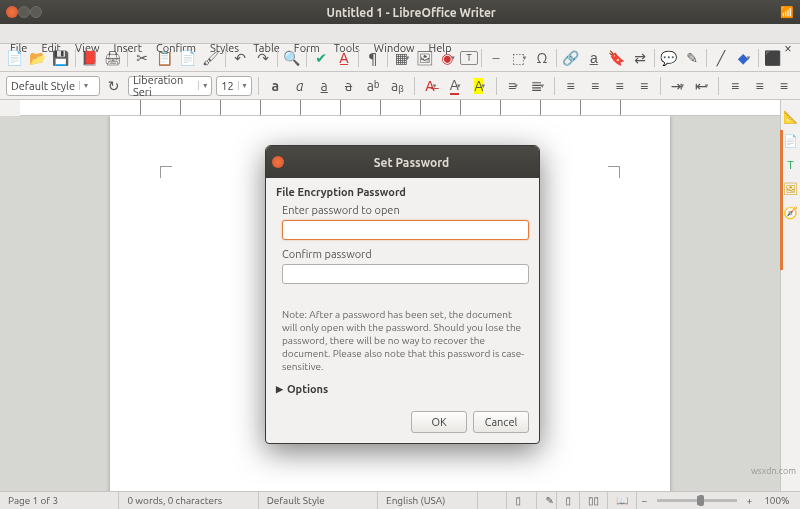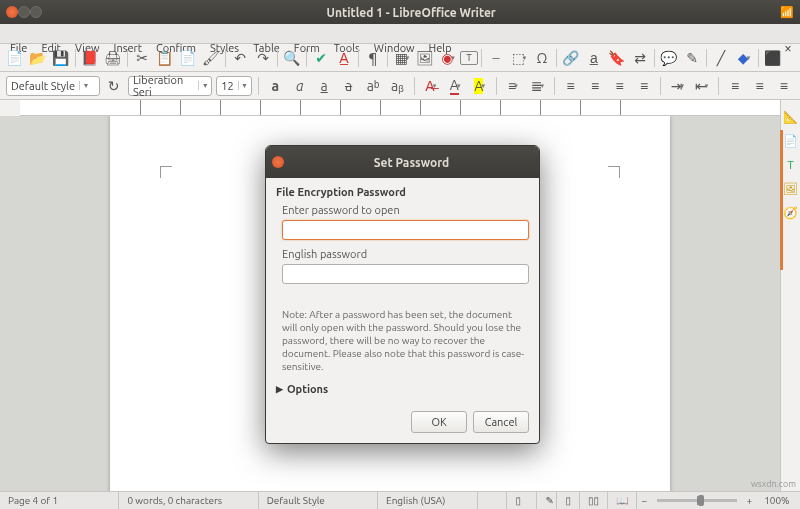--- a/index.html
+++ b/index.html
@@ -53,21 +53,21 @@
 .dlg-body .section { font-weight: bold; font-size: 11px; margin-bottom: 2px; }
 .dlg-body label { font-size: 11px; color: #555; margin-left: 6px; }
 .dlg-body input[type=password] { height: 20px; border: 1px solid #b0afab; border-radius: 3px; padding: 0 4px; margin: 0 0 4px 6px; background: #fff; }
 .dlg-body input.focused { border: 1px solid #e07b3c; box-shadow: 0 0 2px rgba(224,123,60,0.6); }
 .dlg-body .note { font-size: 10px; color: #666; margin: 16px 0 4px 6px; line-height: 1.3; }
 .dlg-body .options { display: flex; align-items: center; gap: 4px; font-size: 11px; font-weight: bold; margin-top: 2px; }
 .dlg-body .options .tri { font-size: 9px; }
 .dlg-buttons { display: flex; justify-content: flex-end; gap: 6px; padding: 6px 10px 10px 10px; }
 .btn { min-width: 56px; height: 22px; background: linear-gradient(#fdfdfc,#e9e8e5); border: 1px solid #b0afab; border-radius: 3px; font-size: 11px; display: flex; align-items: center; justify-content: center; }
 
-.watermark { position:absolute; right:4px; bottom:20px; font-size:9px; color:#999; }
+.watermark { position:absolute; right:4px; bottom:33px; font-size:9px; color:#999; }
 </style>
 </head>
 <body>
 
 <div class="titlebar">
   <div class="win-btn win-close"></div>
   <div class="win-btn win-min"></div>
   <div class="win-btn win-max"></div>
   <div class="title">Untitled 1 - LibreOffice Writer</div>
   <div class="wifi">📶</div>
@@ -209,37 +209,37 @@
 <div class="overlay">
   <div class="dialog">
     <div class="dlg-title">
       <div class="win-btn win-close"></div>
       <div class="t">Set Password</div>
     </div>
     <div class="dlg-body">
       <div class="section">File Encryption Password</div>
       <label>Enter password to open</label>
       <input type="password" class="focused" style="">
-      <label>English password</label>
+      <label>Confirm password</label>
       <input type="password" style="">
       <div class="note">Note: After a password has been set, the document will only open with the password. Should you lose the password, there will be no way to recover the document. Please also note that this password is case-sensitive.</div>
       <div class="options">
         <span class="tri">▶</span>
         <span>Options</span>
       </div>
     </div>
     <div class="dlg-buttons">
       <div class="btn">OK</div>
       <div class="btn">Cancel</div>
     </div>
   </div>
 </div>
 
 <div class="statusbar">
-  <div class="cell" style="width:120px">Page 4 of 1</div>
+  <div class="cell" style="width:120px">Page 1 of 3</div>
   <div class="cell" style="width:140px">0 words, 0 characters</div>
   <div class="cell" style="width:120px">Default Style</div>
   <div class="cell" style="width:100px">English (USA)</div>
   <div class="cell" style="width:30px"></div>
   <div class="cell" style="width:30px">▯</div>
   <div class="cell" style="width:20px">✎</div>
   <div class="spacer"></div>
   <div class="cell">▯</div>
   <div class="cell">▯▯</div>
   <div class="cell">📖</div>

